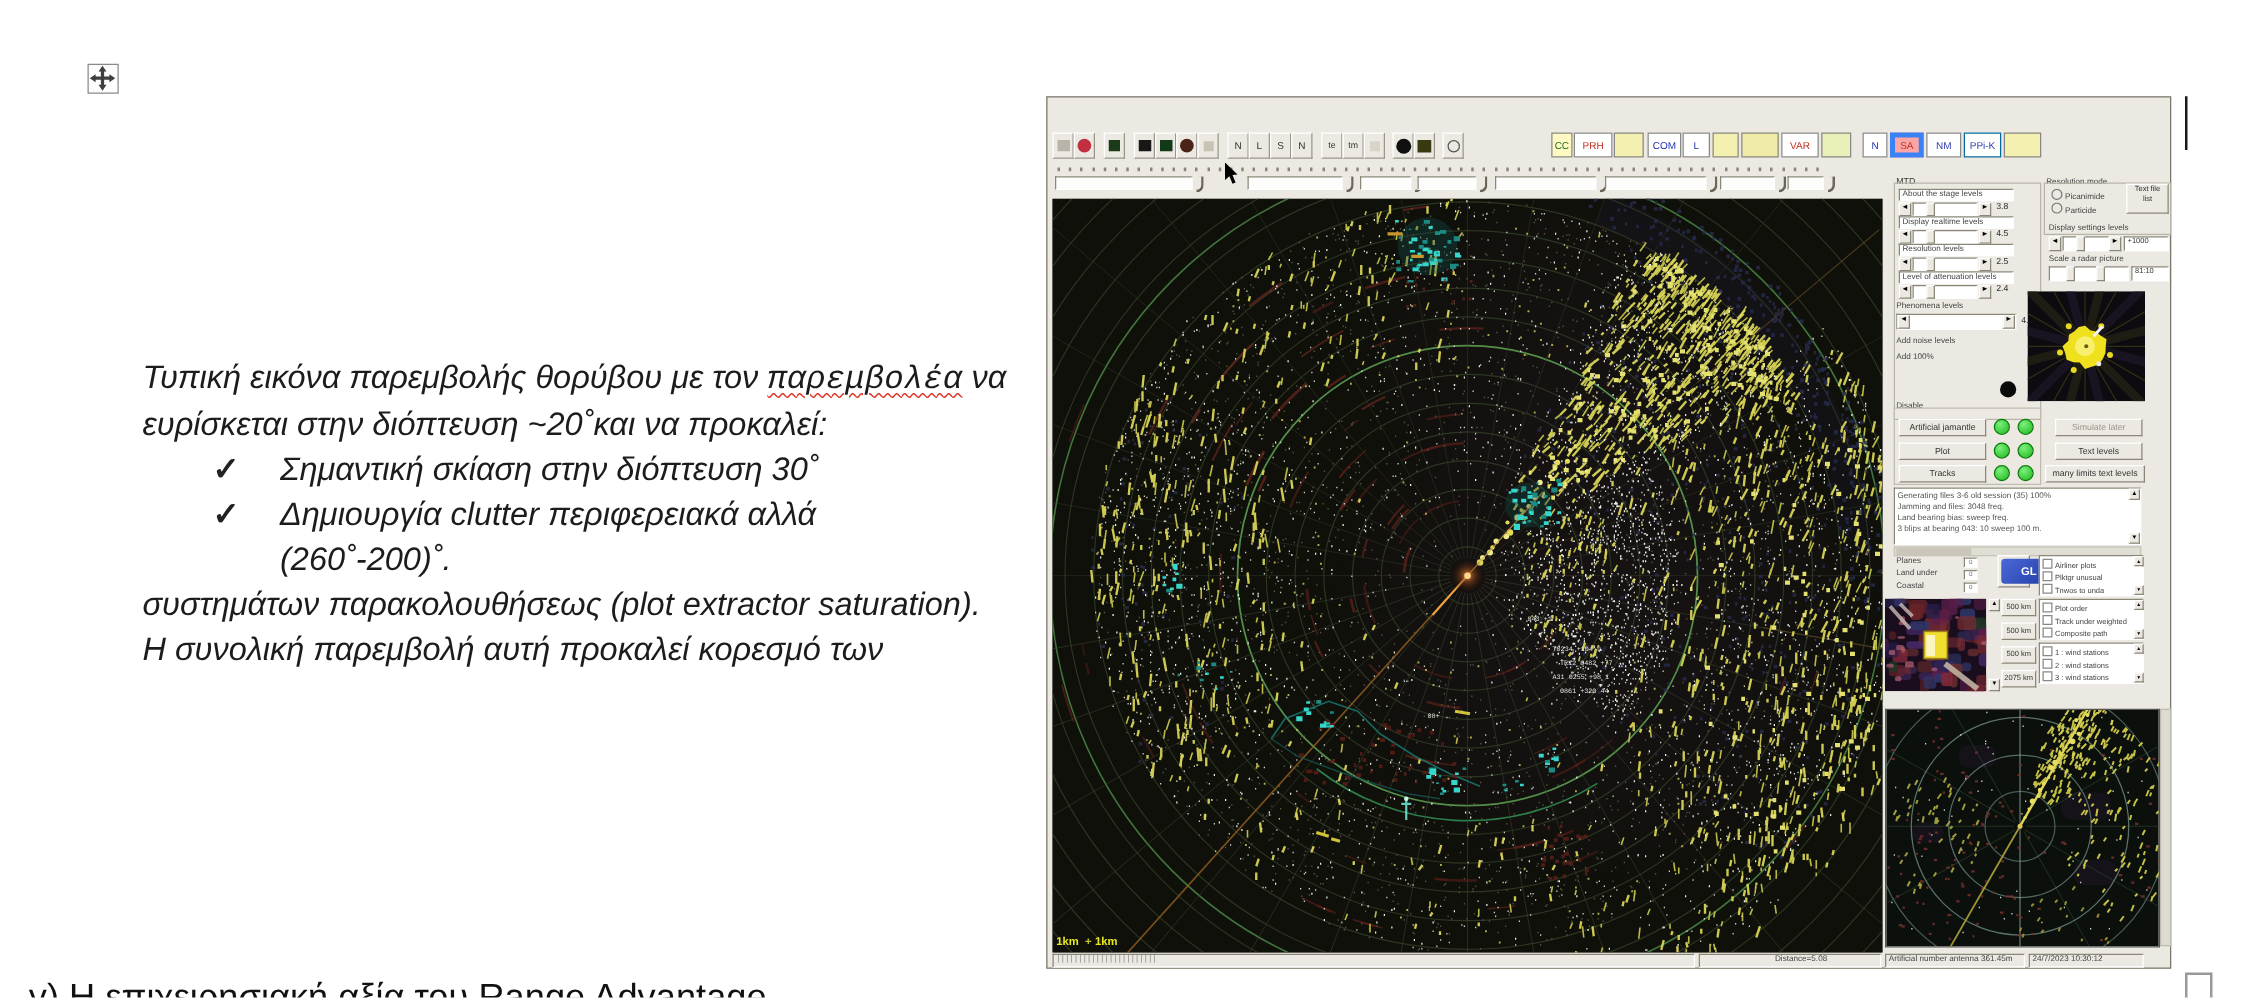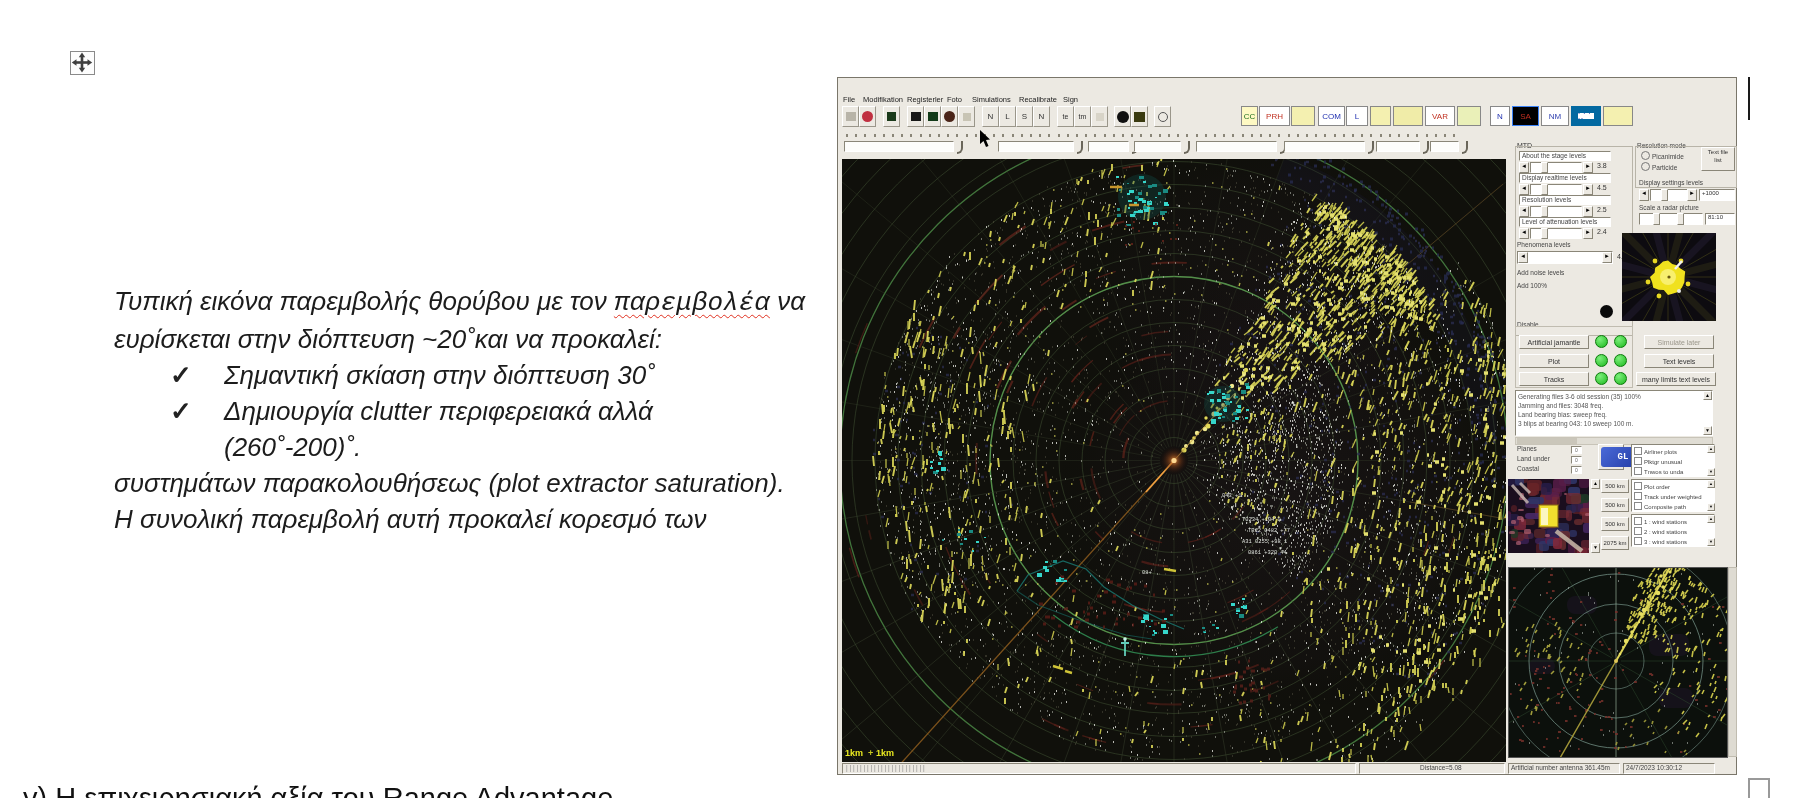--- a/index.html
+++ b/index.html
@@ -34,29 +34,20 @@
 <div class="ind"><span class="chk">✓</span>Σημαντική σκίαση στην διόπτευση 30˚</div>
 <div class="ind"><span class="chk">✓</span>Δημιουργία clutter περιφερειακά αλλά</div>
 <div class="ind">(260˚-200)˚.</div>
 <div>συστημάτων παρακολουθήσεως (plot extractor saturation).</div>
 <div>Η συνολική παρεμβολή αυτή προκαλεί κορεσμό των</div>
 </div>
 
 <div class="heading">γ) Η επιχειρησιακή αξία του Range Advantage</div>
 
 <div id="app">
-<div style="position:absolute;left:2px;top:15px;right:2px;height:13px;background:#ece9e2;">
-      <span style="position:absolute;left:3px;top:2px;font-size:7.5px;color:#222">File</span>
-      <span style="position:absolute;left:23px;top:2px;font-size:7.5px;color:#222">Modifikation</span>
-      <span style="position:absolute;left:67px;top:2px;font-size:7.5px;color:#222">Registerler</span>
-      <span style="position:absolute;left:107px;top:2px;font-size:7.5px;color:#222">Foto</span>
-      <span style="position:absolute;left:132px;top:2px;font-size:7.5px;color:#222">Simulations</span>
-      <span style="position:absolute;left:179px;top:2px;font-size:7.5px;color:#222">Recalibrate</span>
-      <span style="position:absolute;left:223px;top:2px;font-size:7.5px;color:#222">Sign</span>
-    </div>
 <div style="position:absolute;left:4px;top:28px;width:17px;height:21px;background:#ece9e2;border:1px solid;border-color:#fff #9a968a #9a968a #fff;box-sizing:border-box;display:flex;align-items:center;justify-content:center;font-size:9px;color:#333">
       <div style="width:10px;height:9px;background:#b8b4a8"></div>
     </div>
     <div style="position:absolute;left:21px;top:28px;width:17px;height:21px;background:#ece9e2;border:1px solid;border-color:#fff #9a968a #9a968a #fff;box-sizing:border-box;display:flex;align-items:center;justify-content:center;font-size:9px;color:#333">
       <div style="width:11px;height:11px;border-radius:50%;background:#c03040"></div>
     </div>
     <div style="position:absolute;left:45px;top:28px;width:17px;height:21px;background:#ece9e2;border:1px solid;border-color:#fff #9a968a #9a968a #fff;box-sizing:border-box;display:flex;align-items:center;justify-content:center;font-size:9px;color:#333">
       <div style="width:9px;height:9px;background:#1a3a1a"></div>
     </div>
     <div style="position:absolute;left:69px;top:28px;width:17px;height:21px;background:#ece9e2;border:1px solid;border-color:#fff #9a968a #9a968a #fff;box-sizing:border-box;display:flex;align-items:center;justify-content:center;font-size:9px;color:#333">
@@ -104,23 +95,23 @@
 <div style="position:absolute;left:403px;top:28px;width:17px;height:20px;background:#fef9c3;border:1px solid #888;box-sizing:border-box;font-size:8px;color:#207020;display:flex;align-items:center;justify-content:center;overflow:hidden">CC</div>
     <div style="position:absolute;left:421px;top:28px;width:31px;height:20px;background:#fff;border:1px solid #888;box-sizing:border-box;font-size:8px;color:#c03020;display:flex;align-items:center;justify-content:center;overflow:hidden">PRH</div>
     <div style="position:absolute;left:453px;top:28px;width:24px;height:20px;background:#f4f0b0;border:1px solid #888;box-sizing:border-box;font-size:8px;color:;display:flex;align-items:center;justify-content:center;overflow:hidden"></div>
     <div style="position:absolute;left:480px;top:28px;width:27px;height:20px;background:#fff;border:1px solid #888;box-sizing:border-box;font-size:8px;color:#2030b0;display:flex;align-items:center;justify-content:center;overflow:hidden">COM</div>
     <div style="position:absolute;left:508px;top:28px;width:22px;height:20px;background:#fff;border:1px solid #888;box-sizing:border-box;font-size:8px;color:#2030b0;display:flex;align-items:center;justify-content:center;overflow:hidden">L</div>
     <div style="position:absolute;left:532px;top:28px;width:21px;height:20px;background:#f4f0b0;border:1px solid #888;box-sizing:border-box;font-size:8px;color:;display:flex;align-items:center;justify-content:center;overflow:hidden"></div>
     <div style="position:absolute;left:555px;top:28px;width:30px;height:20px;background:#f0eca8;border:1px solid #888;box-sizing:border-box;font-size:8px;color:;display:flex;align-items:center;justify-content:center;overflow:hidden"></div>
     <div style="position:absolute;left:587px;top:28px;width:30px;height:20px;background:#fff;border:1px solid #888;box-sizing:border-box;font-size:8px;color:#c03020;display:flex;align-items:center;justify-content:center;overflow:hidden">VAR</div>
     <div style="position:absolute;left:619px;top:28px;width:24px;height:20px;background:#eaf0b8;border:1px solid #888;box-sizing:border-box;font-size:8px;color:;display:flex;align-items:center;justify-content:center;overflow:hidden"></div>
     <div style="position:absolute;left:652px;top:28px;width:20px;height:20px;background:#fff;border:1px solid #888;box-sizing:border-box;font-size:8px;color:#2030b0;display:flex;align-items:center;justify-content:center;overflow:hidden">N</div>
-    <div style="position:absolute;left:674px;top:28px;width:27px;height:20px;background:#000000;border:1px solid #3b82f6;box-sizing:border-box;font-size:8px;color:#c03020;display:flex;align-items:center;justify-content:center;overflow:hidden">SA</div>
+    <div style="position:absolute;left:674px;top:28px;width:27px;height:20px;background:#fca5a5;border:4px solid #3b82f6;box-sizing:border-box;font-size:8px;color:#c03020;display:flex;align-items:center;justify-content:center;overflow:hidden">SA</div>
     <div style="position:absolute;left:703px;top:28px;width:28px;height:20px;background:#fff;border:1px solid #888;box-sizing:border-box;font-size:8px;color:#3040b0;display:flex;align-items:center;justify-content:center;overflow:hidden">NM</div>
-    <div style="position:absolute;left:733px;top:28px;width:30px;height:20px;background:#fff;border:7px solid #0369a1;box-sizing:border-box;font-size:8px;color:#3040b0;display:flex;align-items:center;justify-content:center;overflow:hidden">PPi-K</div>
+    <div style="position:absolute;left:733px;top:28px;width:30px;height:20px;background:#fff;border:1px solid #0369a1;box-sizing:border-box;font-size:8px;color:#3040b0;display:flex;align-items:center;justify-content:center;overflow:hidden">PPi-K</div>
     <div style="position:absolute;left:765px;top:28px;width:30px;height:20px;background:#f4f0b0;border:1px solid #888;box-sizing:border-box;font-size:8px;color:;display:flex;align-items:center;justify-content:center;overflow:hidden"></div>
 <div style="position:absolute;left:8px;top:56px;width:2px;height:3px;background:#8a8678"></div>
     <div style="position:absolute;left:17.200000000000045px;top:56px;width:2px;height:3px;background:#8a8678"></div>
     <div style="position:absolute;left:26.40000000000009px;top:56px;width:2px;height:3px;background:#8a8678"></div>
     <div style="position:absolute;left:35.600000000000136px;top:56px;width:2px;height:3px;background:#8a8678"></div>
     <div style="position:absolute;left:44.80000000000018px;top:56px;width:2px;height:3px;background:#8a8678"></div>
     <div style="position:absolute;left:54.00000000000023px;top:56px;width:2px;height:3px;background:#8a8678"></div>
     <div style="position:absolute;left:63.20000000000027px;top:56px;width:2px;height:3px;background:#8a8678"></div>
     <div style="position:absolute;left:72.40000000000032px;top:56px;width:2px;height:3px;background:#8a8678"></div>
     <div style="position:absolute;left:81.60000000000036px;top:56px;width:2px;height:3px;background:#8a8678"></div>
@@ -611,21 +602,21 @@
     <div style="position:absolute;left:865px;top:348px;width:9px;height:9px;background:#ece9e2;border:1px solid;border-color:#fff #8a8678 #8a8678 #fff;box-sizing:border-box;font-size:5px;text-align:center;">▼</div>
     <div style="position:absolute;left:677px;top:359px;width:198px;height:8px;background:#e0ddd4;border:1px solid #c8c4b8;box-sizing:border-box;"></div>
     <div style="position:absolute;left:679px;top:360px;width:60px;height:6px;background:#cac6ba;"></div>
     <div style="position:absolute;left:679px;top:367px;width:50px;height:9px;font-size:6.5px;color:#444;overflow:hidden;white-space:nowrap;">Planes</div>
     <div style="position:absolute;left:733px;top:368px;width:11px;height:8px;background:#fff;border:1px solid;border-color:#8a8678 #fff #fff #8a8678;box-sizing:border-box;font-size:5px;text-align:center;color:#666;">0</div>
     <div style="position:absolute;left:679px;top:377px;width:50px;height:9px;font-size:6.5px;color:#444;overflow:hidden;white-space:nowrap;">Land under</div>
     <div style="position:absolute;left:733px;top:378px;width:11px;height:8px;background:#fff;border:1px solid;border-color:#8a8678 #fff #fff #8a8678;box-sizing:border-box;font-size:5px;text-align:center;color:#666;">0</div>
     <div style="position:absolute;left:679px;top:387px;width:50px;height:9px;font-size:6.5px;color:#444;overflow:hidden;white-space:nowrap;">Coastal</div>
     <div style="position:absolute;left:733px;top:388px;width:11px;height:8px;background:#fff;border:1px solid;border-color:#8a8678 #fff #fff #8a8678;box-sizing:border-box;font-size:5px;text-align:center;color:#666;">0</div>
     <div style="position:absolute;left:760px;top:366px;width:26px;height:26px;background:#ece9e2;border:1px solid;border-color:#fff #8a8678 #8a8678 #fff;box-sizing:border-box;"></div>
-    <div style="position:absolute;left:763px;top:369px;width:44px;height:20px;background:linear-gradient(135deg,#4a6ad8,#2038a0);border-radius:3px;display:flex;align-items:center;justify-content:center;color:#fff;font-size:9px;font-weight:bold;font-family:Liberation Mono, monospace;">GL</div>
+    <div style="position:absolute;left:763px;top:369px;width:44px;height:20px;background:linear-gradient(135deg,#4a6ad8,#2038a0);border-radius:3px;display:flex;align-items:center;justify-content:center;color:#fff;font-size:9px;font-weight:bold;">GL</div>
     <div style="position:absolute;left:793px;top:366px;width:84px;height:33px;background:#fff;border:1px solid;border-color:#8a8678 #fff #fff #8a8678;box-sizing:border-box;">
       <div style="position:absolute;left:2px;top:2px;font-size:6px;color:#444;white-space:nowrap"><span style="display:inline-block;width:6px;height:6px;border:1px solid #888;margin-right:2px;vertical-align:-1px"></span>Airliner plots</div>
       <div style="position:absolute;left:2px;top:12px;font-size:6px;color:#444;white-space:nowrap"><span style="display:inline-block;width:6px;height:6px;border:1px solid #888;margin-right:2px;vertical-align:-1px"></span>Plktgr unusual</div>
       <div style="position:absolute;left:2px;top:22px;font-size:6px;color:#444;white-space:nowrap"><span style="display:inline-block;width:6px;height:6px;border:1px solid #888;margin-right:2px;vertical-align:-1px"></span>Tnwos to unda</div>
     </div>
     <div style="position:absolute;left:869px;top:367px;width:8px;height:8px;background:#ece9e2;border:1px solid;border-color:#fff #8a8678 #8a8678 #fff;box-sizing:border-box;font-size:4px;text-align:center;">▲</div>
     <div style="position:absolute;left:869px;top:390px;width:8px;height:8px;background:#ece9e2;border:1px solid;border-color:#fff #8a8678 #8a8678 #fff;box-sizing:border-box;font-size:4px;text-align:center;">▼</div>
     <div style="position:absolute;left:793px;top:401px;width:84px;height:33px;background:#fff;border:1px solid;border-color:#8a8678 #fff #fff #8a8678;box-sizing:border-box;">
       <div style="position:absolute;left:2px;top:2px;font-size:6px;color:#444;white-space:nowrap"><span style="display:inline-block;width:6px;height:6px;border:1px solid #888;margin-right:2px;vertical-align:-1px"></span>Plot order</div>
       <div style="position:absolute;left:2px;top:12px;font-size:6px;color:#444;white-space:nowrap"><span style="display:inline-block;width:6px;height:6px;border:1px solid #888;margin-right:2px;vertical-align:-1px"></span>Track under weighted</div>

